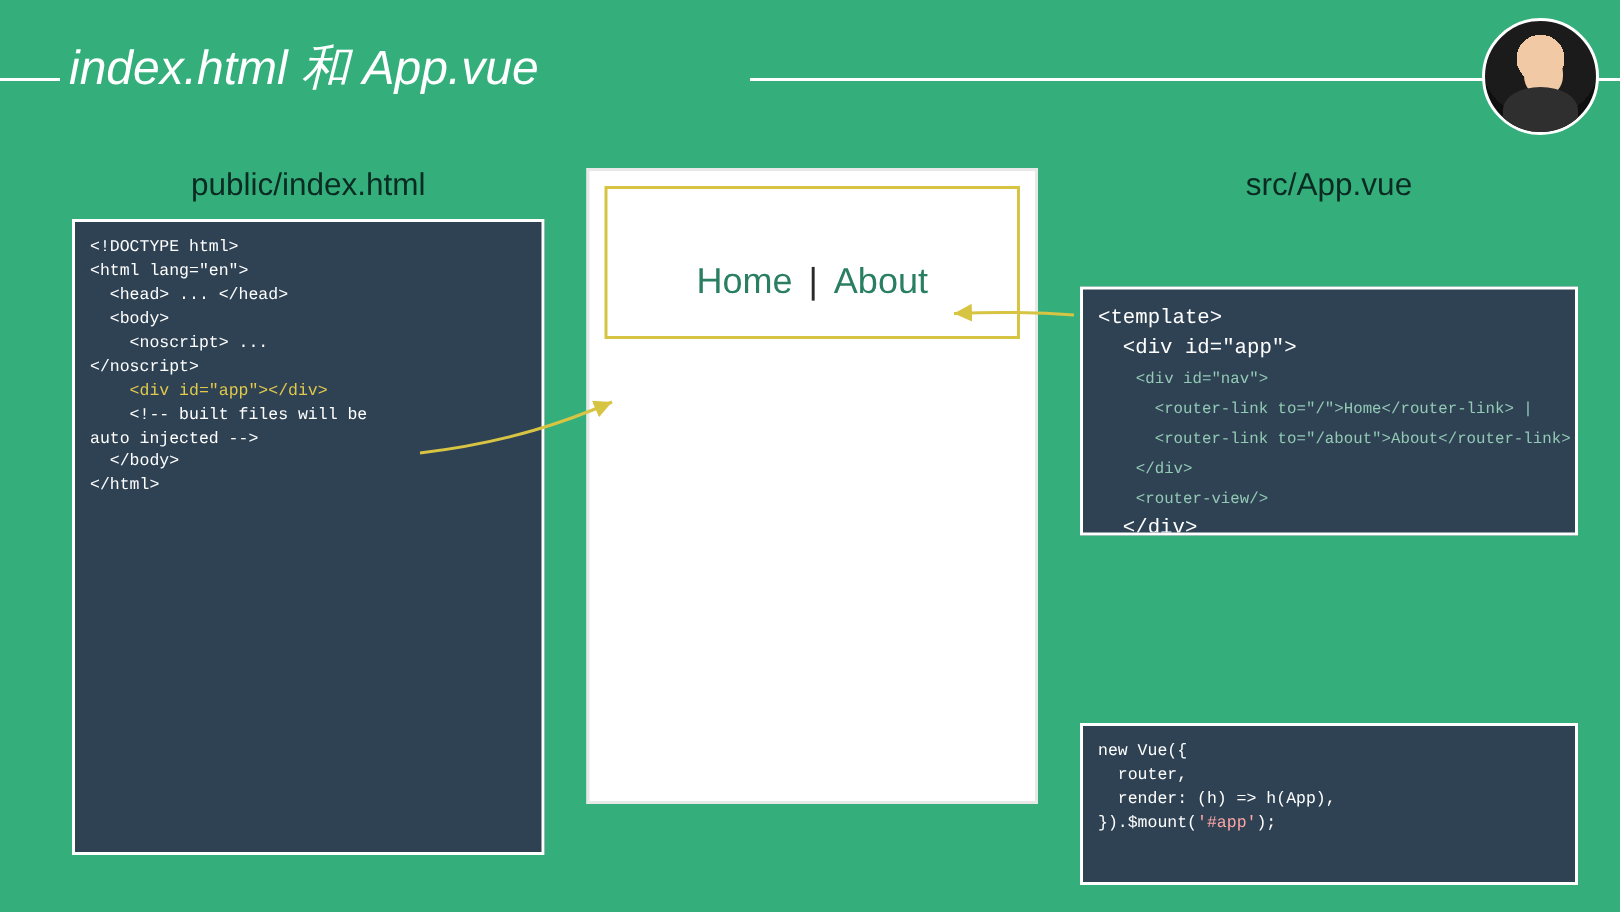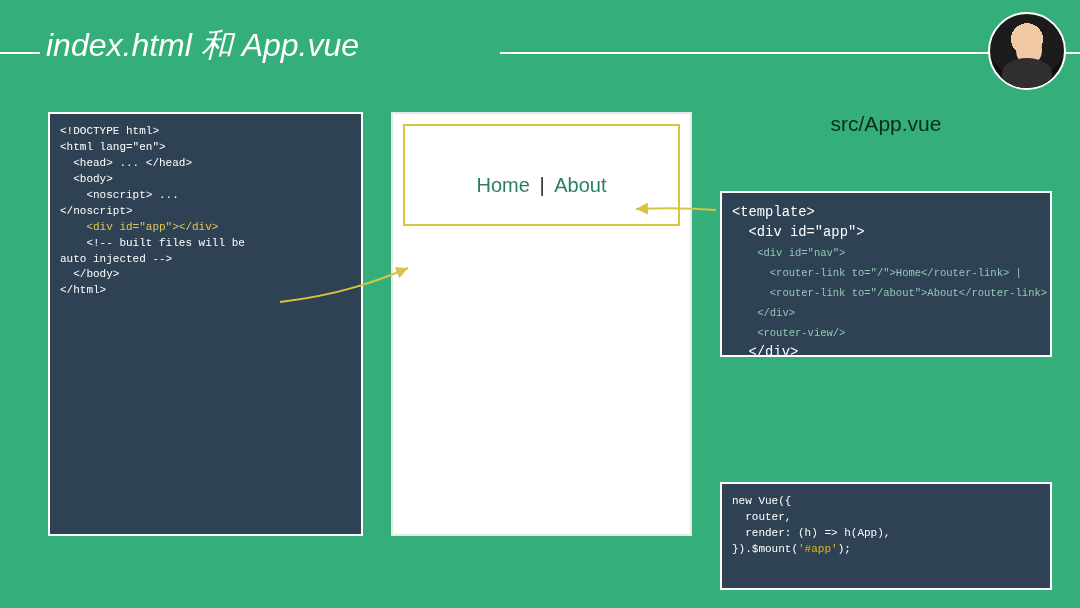--- a/index.html
+++ b/index.html
@@ -104,31 +104,31 @@
       position: absolute;
       top: 10px; left: 10px; right: 10px; height: 102px;
       border: 2px solid #d8c443;
     }
     .browser-link-row {
       position: absolute;
       top: 48px;
       left: 0; right: 0;
       text-align: center;
       font-family: "Segoe UI", Arial, sans-serif;
-      font-size: 20px;
+      font-size: 24px;
       color: #333333;
     }
     .link { color: #2a7f62; font-weight: 500; }
     .sep { color: #2a2a2a; padding: 0 4px; }
     .panel.appvue { height: 166px; font-size: 13.8px; }
     .panel.maints { height: 108px; }
     .spacer { flex: 0 0 36px; }
     .hl { color: #e1c94c; }
     .sm { color: #93c9b5; font-size: 10.5px; line-height: 1.3; }
-    .str { color: #eab308; }
+    .str { color: #fca5a5; }
     svg.arrows {
       position: absolute;
       top: 0; left: 0; width: 1080px; height: 608px;
       pointer-events: none;
     }
   </style>
 </head>
 <body>
 
 <div class="title-wrap">
@@ -137,20 +137,21 @@
   <div class="title-line-right"></div>
 </div>
 
 <div class="avatar">
   <div class="face"></div>
 </div>
 
 <div class="cols">
 
   <div class="col col-left">
+    <div class="label">public/index.html</div>
     <div class="panel left"><span>&lt;!DOCTYPE html&gt;
 &lt;html lang="en"&gt;
   &lt;head&gt; ... &lt;/head&gt;
   &lt;body&gt;
     &lt;noscript&gt; ...
 &lt;/noscript&gt;
     <span class="hl">&lt;div id="app"&gt;&lt;/div&gt;</span>
     &lt;!-- built files will be
 auto injected --&gt;
   &lt;/body&gt;

